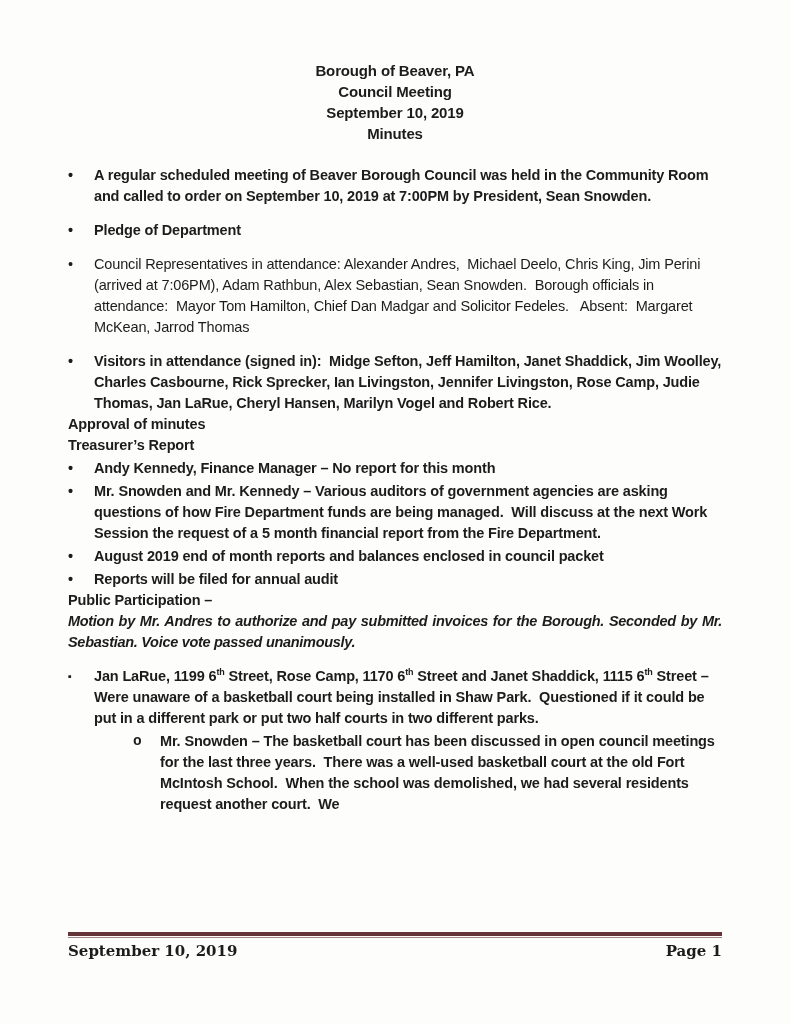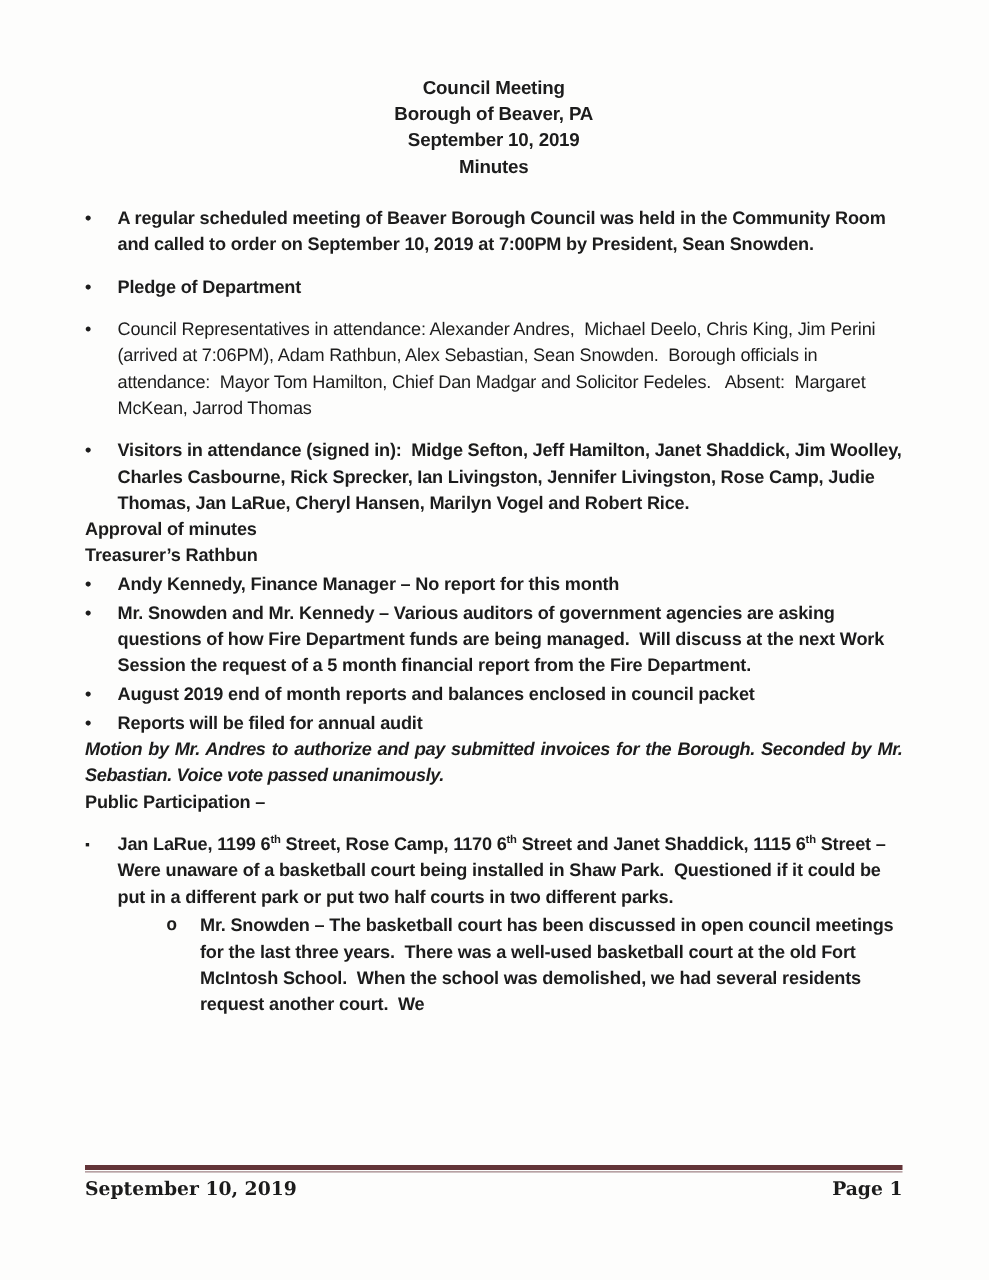--- a/index.html
+++ b/index.html
@@ -64,22 +64,22 @@
     font-size:15px;
     letter-spacing:0;
   }
 </style>
 </head>
 <body>
 
 <div class="page">
 
   <div class="title">
+    <div>Borough of Beaver, PA</div>
     <div>Council Meeting</div>
-    <div>Borough of Beaver, PA</div>
     <div>September 10, 2019</div>
     <div>Minutes</div>
   </div>
 
   <div>
       <div class="block bullet bold">
         <span class="marker">•</span>
         <span class="txt">A regular scheduled meeting of Beaver Borough Council was held in the Community Room and called to order on September 10, 2019 at 7:00PM by President, Sean Snowden.</span>
       </div>
       <div class="block bullet bold">
@@ -88,39 +88,39 @@
       </div>
       <div class="block bullet">
         <span class="marker">•</span>
         <span class="txt">Council Representatives in attendance: Alexander Andres,  Michael Deelo, Chris King, Jim Perini (arrived at 7:06PM), Adam Rathbun, Alex Sebastian, Sean Snowden.  Borough officials in attendance:  Mayor Tom Hamilton, Chief Dan Madgar and Solicitor Fedeles.   Absent:  Margaret McKean, Jarrod Thomas</span>
       </div>
       <div class="block bullet bold">
         <span class="marker">•</span>
         <span class="txt">Visitors in attendance (signed in):  Midge Sefton, Jeff Hamilton, Janet Shaddick, Jim Woolley, Charles Casbourne, Rick Sprecker, Ian Livingston, Jennifer Livingston, Rose Camp, Judie Thomas, Jan LaRue, Cheryl Hansen, Marilyn Vogel and Robert Rice.</span>
       </div>
       <div class="block heading txt">Approval of minutes</div>
-      <div class="block heading txt">Treasurer’s Rathbun</div>
+      <div class="block heading txt">Treasurer’s Report</div>
       <div class="block bullet-tight bold">
         <span class="marker">•</span>
         <span class="txt">Andy Kennedy, Finance Manager – No report for this month</span>
       </div>
       <div class="block bullet-tight bold">
         <span class="marker">•</span>
         <span class="txt">Mr. Snowden and Mr. Kennedy – Various auditors of government agencies are asking questions of how Fire Department funds are being managed.  Will discuss at the next Work Session the request of a 5 month financial report from the Fire Department.</span>
       </div>
       <div class="block bullet-tight bold">
         <span class="marker">•</span>
         <span class="txt">August 2019 end of month reports and balances enclosed in council packet</span>
       </div>
       <div class="block bullet-tight bold">
         <span class="marker">•</span>
         <span class="txt">Reports will be filed for annual audit</span>
       </div>
+      <div class="block heading txt">Public Participation –</div>
       <div class="block motion txt">Motion by Mr. Andres to authorize and pay submitted invoices for the Borough. Seconded by Mr. Sebastian. Voice vote passed unanimously.</div>
-      <div class="block heading txt">Public Participation –</div>
       <div class="block bullet bold">
         <span class="marker square">▪</span>
         <span class="txt"><span>Jan LaRue, 1199 6</span><sup>th</sup><span> Street, Rose Camp, 1170 6</span><sup>th</sup><span> Street and Janet Shaddick, 1115 6</span><sup>th</sup><span> Street – Were unaware of a basketball court being installed in Shaw Park.  Questioned if it could be put in a different park or put two half courts in two different parks.</span></span>
       </div>
       <div class="block sub-bullet bold">
         <span class="marker">o</span>
         <span class="txt">Mr. Snowden – The basketball court has been discussed in open council meetings for the last three years.  There was a well-used basketball court at the old Fort McIntosh School.  When the school was demolished, we had several residents request another court.  We</span>
       </div>
     </div>
 

